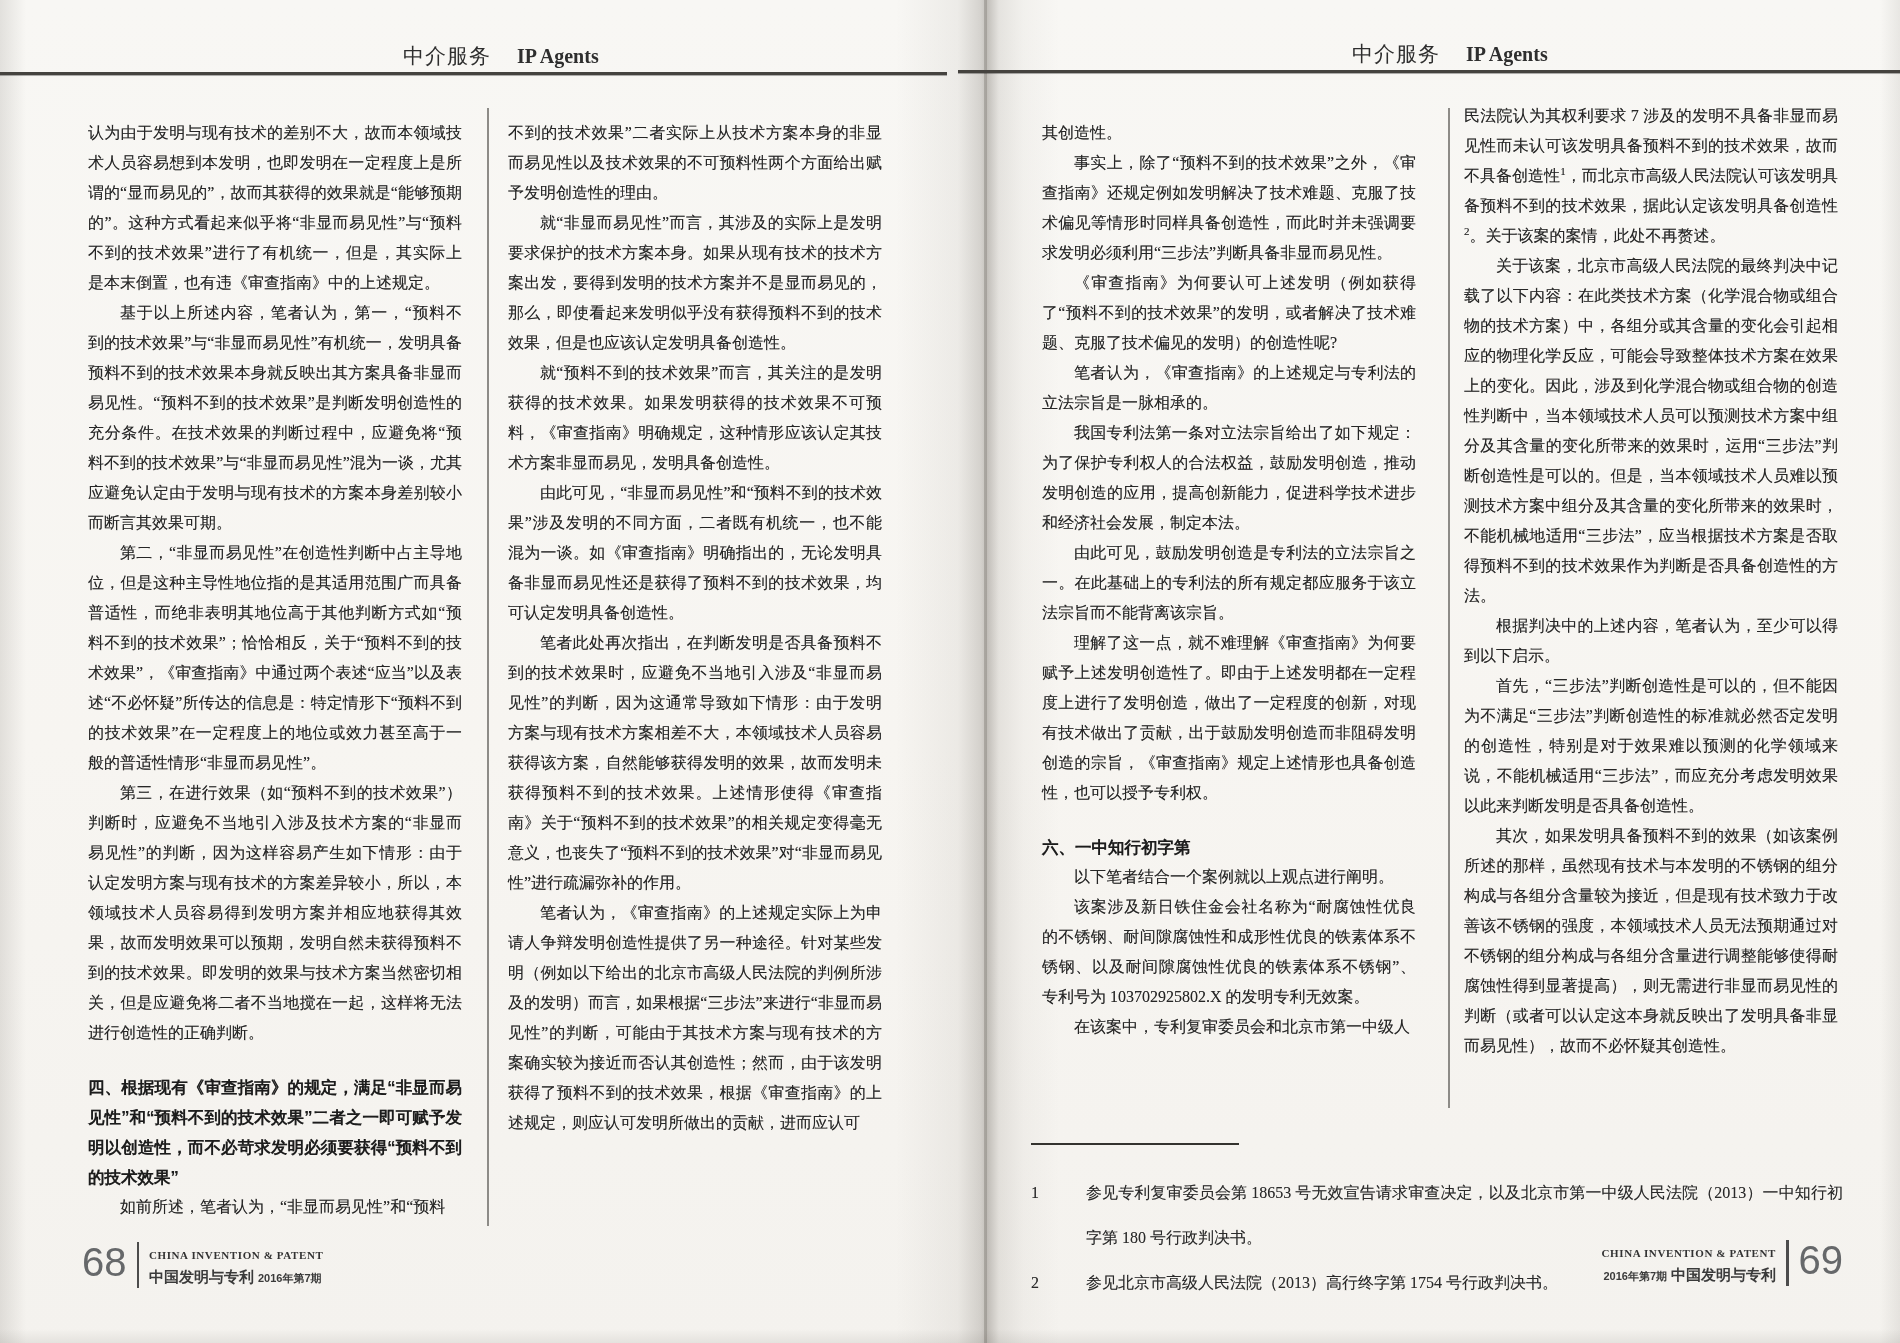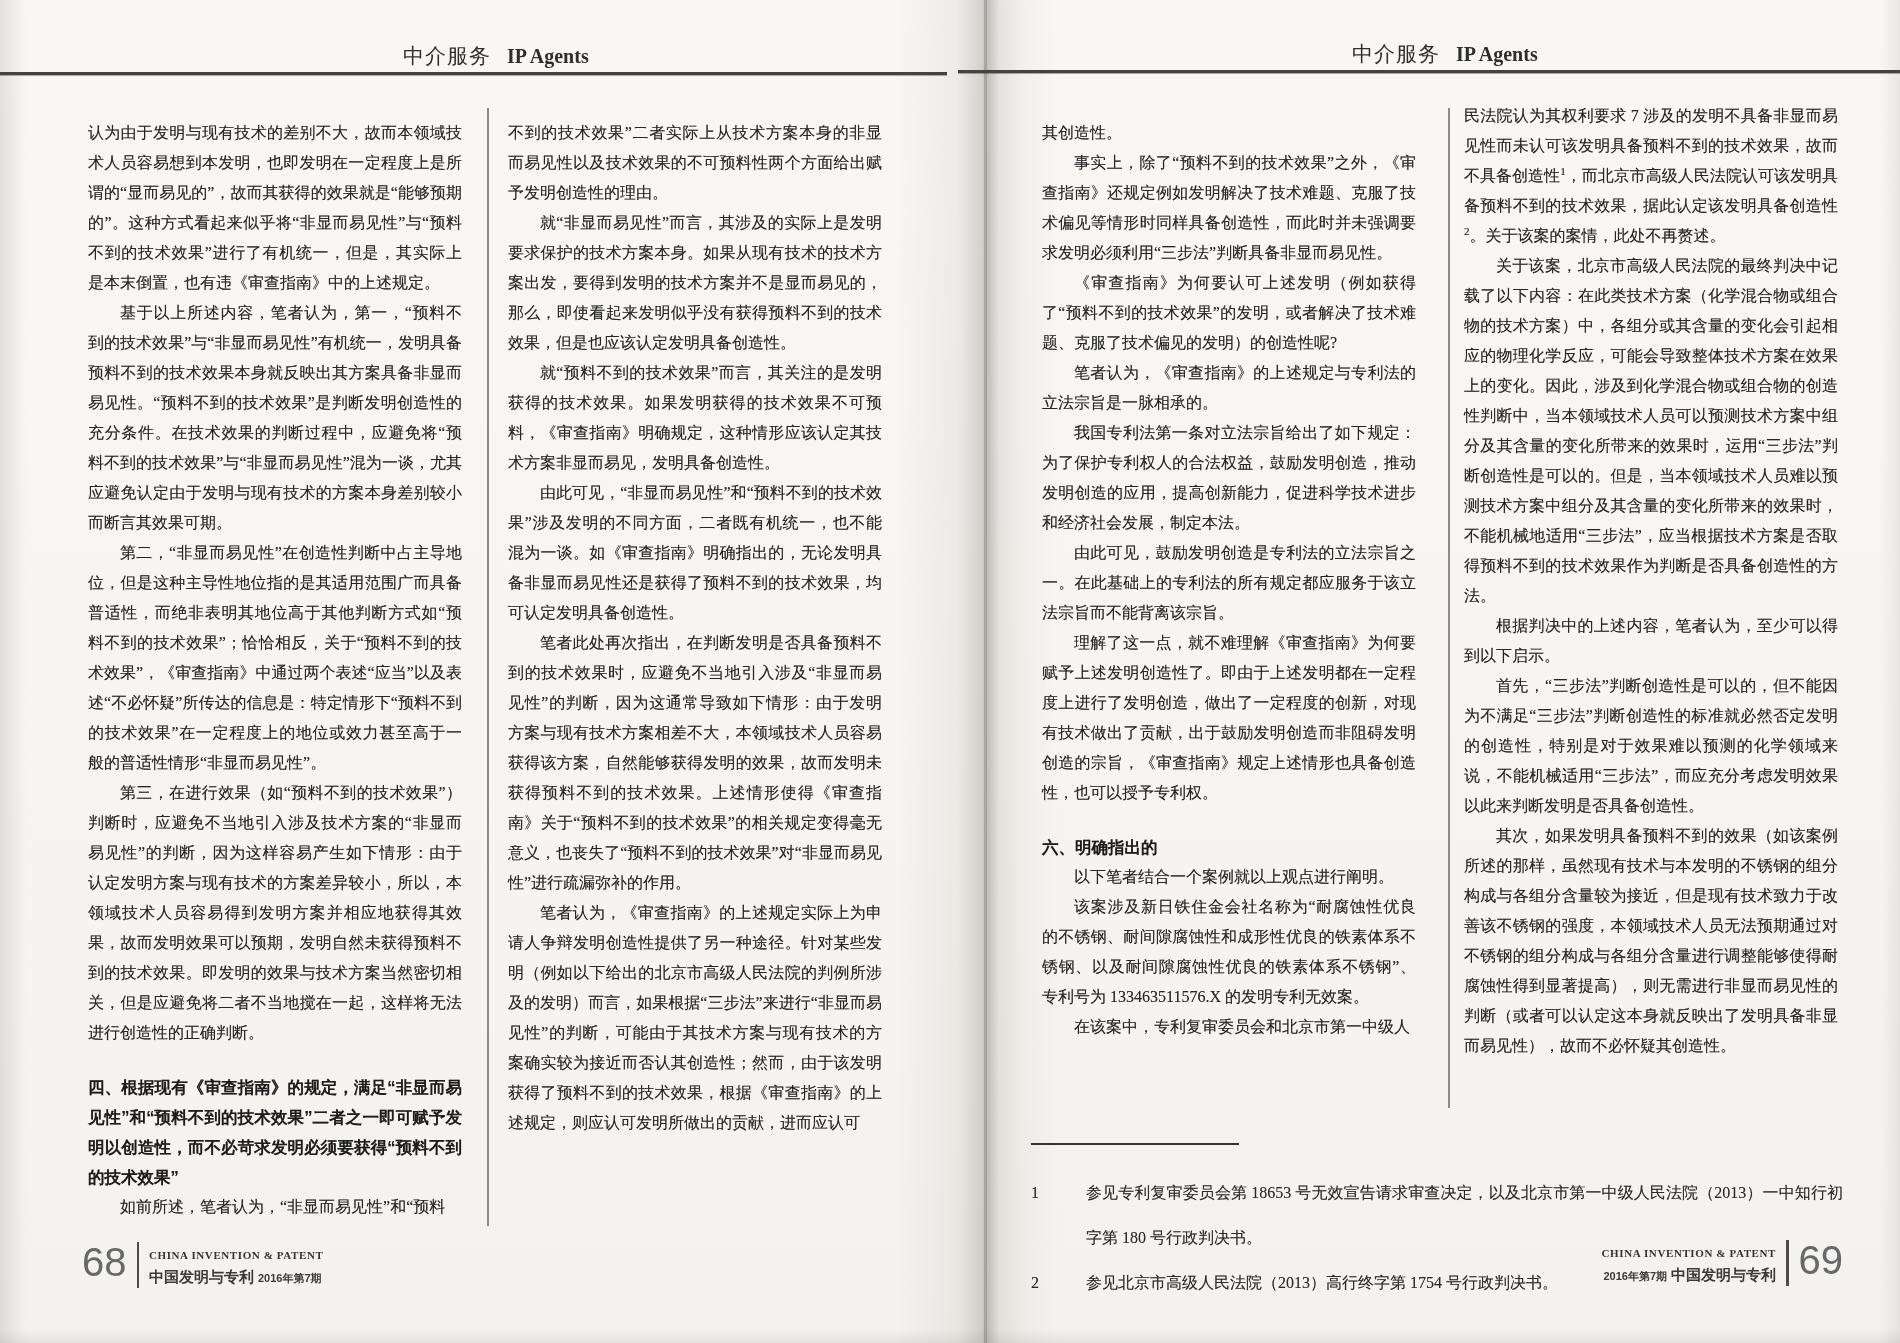--- a/index.html
+++ b/index.html
@@ -20,21 +20,21 @@
             rgba(70,63,54,0.20) 52%,
             rgba(70,63,54,0.30) 56%,
             rgba(88,80,70,0.12) 63%,
             rgba(88,80,70,0.04) 78%,
             rgba(88,80,70,0) 100%);}
   .gutter-crease{position:absolute;left:984px;top:0;width:3px;height:100%;background:rgba(60,54,46,0.22);}
 
   
   .rh{position:absolute;white-space:nowrap;color:#2e2e2e;}
   .rh .rh-cn{font-family:"Liberation Sans","DejaVu Sans",sans-serif;font-weight:400;font-size:21px;letter-spacing:1px;}
-  .rh .rh-en{font-family:"Liberation Serif","DejaVu Serif",serif;font-weight:700;font-size:20px;margin-left:16px;}
+  .rh .rh-en{font-family:"Liberation Serif","DejaVu Serif",serif;font-weight:700;font-size:20px;margin-left:26px;}
   .rh-left{left:403px;top:42px;}
   .rh-right{left:1352px;top:40px;}
   .head-rule{position:absolute;height:2.5px;background:#45433f;box-shadow:0 0.5px 0.5px rgba(0,0,0,0.3);}
   .head-rule.left{left:0;top:72px;width:947px;}
   .head-rule.right{left:958px;top:70px;width:942px;}
 
   
   .col{position:absolute;width:374px;color:#262626;
        font-size:16px;line-height:30px;text-align:justify;text-align-last:left;
        word-break:break-all;text-shadow:0 0 0.6px rgba(45,45,45,0.45);}
@@ -112,23 +112,23 @@
   </div>
 
   <div class="col col3">
     <p class="ni">其创造性。</p>
     <p>事实上，除了“预料不到的技术效果”之外，《审查指南》还规定例如发明解决了技术难题、克服了技术偏见等情形时同样具备创造性，而此时并未强调要求发明必须利用“三步法”判断具备非显而易见性。</p>
     <p>《审查指南》为何要认可上述发明（例如获得了“预料不到的技术效果”的发明，或者解决了技术难题、克服了技术偏见的发明）的创造性呢?</p>
     <p>笔者认为，《审查指南》的上述规定与专利法的立法宗旨是一脉相承的。</p>
     <p>我国专利法第一条对立法宗旨给出了如下规定：为了保护专利权人的合法权益，鼓励发明创造，推动发明创造的应用，提高创新能力，促进科学技术进步和经济社会发展，制定本法。</p>
     <p>由此可见，鼓励发明创造是专利法的立法宗旨之一。在此基础上的专利法的所有规定都应服务于该立法宗旨而不能背离该宗旨。</p>
     <p>理解了这一点，就不难理解《审查指南》为何要赋予上述发明创造性了。即由于上述发明都在一定程度上进行了发明创造，做出了一定程度的创新，对现有技术做出了贡献，出于鼓励发明创造而非阻碍发明创造的宗旨，《审查指南》规定上述情形也具备创造性，也可以授予专利权。</p>
-    <h3>六、明确指出的</h3>
+    <h3>六、一中知行初字第</h3>
     <p>以下笔者结合一个案例就以上观点进行阐明。</p>
-    <p>该案涉及新日铁住金会社名称为“耐腐蚀性优良的不锈钢、耐间隙腐蚀性和成形性优良的铁素体系不锈钢、以及耐间隙腐蚀性优良的铁素体系不锈钢”、专利号为 133463511576.X 的发明专利无效案。</p>
+    <p>该案涉及新日铁住金会社名称为“耐腐蚀性优良的不锈钢、耐间隙腐蚀性和成形性优良的铁素体系不锈钢、以及耐间隙腐蚀性优良的铁素体系不锈钢”、专利号为 103702925802.X 的发明专利无效案。</p>
     <p>在该案中，专利复审委员会和北京市第一中级人</p>
   </div>
 
   <div class="col col4">
     <p class="ni"><span>民法院认为其权利要求 7 涉及的发明不具备非显而易见性而未认可该发明具备预料不到的技术效果，故而不具备创造性</span><sup class="fnref">1</sup><span>，而北京市高级人民法院认可该发明具备预料不到的技术效果，据此认定该发明具备创造性</span><sup class="fnref">2</sup><span>。关于该案的案情，此处不再赘述。</span></p>
     <p>关于该案，北京市高级人民法院的最终判决中记载了以下内容：在此类技术方案（化学混合物或组合物的技术方案）中，各组分或其含量的变化会引起相应的物理化学反应，可能会导致整体技术方案在效果上的变化。因此，涉及到化学混合物或组合物的创造性判断中，当本领域技术人员可以预测技术方案中组分及其含量的变化所带来的效果时，运用“三步法”判断创造性是可以的。但是，当本领域技术人员难以预测技术方案中组分及其含量的变化所带来的效果时，不能机械地适用“三步法”，应当根据技术方案是否取得预料不到的技术效果作为判断是否具备创造性的方法。</p>
     <p>根据判决中的上述内容，笔者认为，至少可以得到以下启示。</p>
     <p>首先，“三步法”判断创造性是可以的，但不能因为不满足“三步法”判断创造性的标准就必然否定发明的创造性，特别是对于效果难以预测的化学领域来说，不能机械适用“三步法”，而应充分考虑发明效果以此来判断发明是否具备创造性。</p>
     <p>其次，如果发明具备预料不到的效果（如该案例所述的那样，虽然现有技术与本发明的不锈钢的组分构成与各组分含量较为接近，但是现有技术致力于改善该不锈钢的强度，本领域技术人员无法预期通过对不锈钢的组分构成与各组分含量进行调整能够使得耐腐蚀性得到显著提高），则无需进行非显而易见性的判断（或者可以认定这本身就反映出了发明具备非显而易见性），故而不必怀疑其创造性。</p>
   </div>

